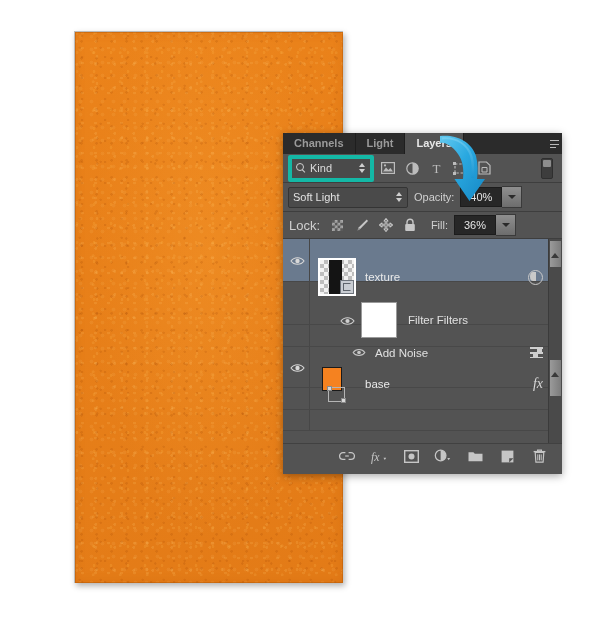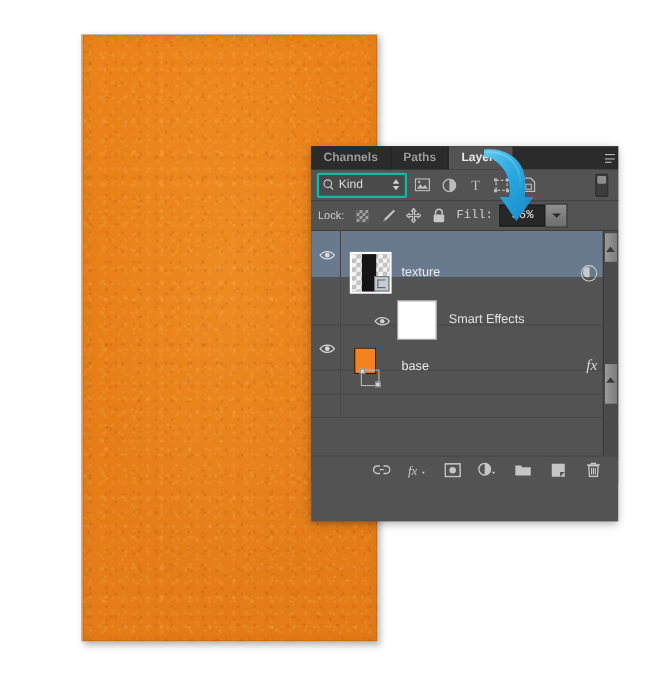--- a/index.html
+++ b/index.html
@@ -100,21 +100,21 @@
     height:28px;
     background:#535353;
     display:flex;align-items:center;
     padding:0 5px;
     gap:4px;
     border-bottom:1px solid #3e3e3e;
   }
   .kind-box{
     width:70px;height:19px;
     background:#4a4a4a;
-    border:2px solid #14b8a6;
+    border:4px solid #14b8a6;
     border-radius:2px;
     display:flex;align-items:center;
     padding:0 4px;
     gap:4px;
     cursor:pointer;
   }
   .kind-box .lbl{font-size:11px;color:#dcdcdc;flex:1;}
   .magnifier{width:10px;height:10px;position:relative;flex:0 0 auto;}
   .magnifier::before{
     content:"";position:absolute;left:0;top:0;width:6px;height:6px;
@@ -183,31 +183,31 @@
     content:"";border-left:4px solid transparent;border-right:4px solid transparent;
     border-top:4px solid #2a2a2a;
   }
 
   
   .lock-row{
     height:26px;background:#535353;
     display:flex;align-items:center;padding:0 6px;gap:9px;
     border-bottom:1px solid #3e3e3e;
   }
-  .lock-label{font-size:10px;color:#cfcfcf;margin-right:1px;}
+  .lock-label{font-size:13px;color:#cfcfcf;margin-right:1px;}
   .lockicon{width:15px;height:15px;display:flex;align-items:center;justify-content:center;cursor:pointer;}
   .checker{
     width:11px;height:11px;
     background:
       linear-gradient(45deg,#a8a8a8 25%,transparent 25%,transparent 75%,#a8a8a8 75%),
       linear-gradient(45deg,#a8a8a8 25%,#5a5a5a 25%,#5a5a5a 75%,#a8a8a8 75%);
     background-size:5.5px 5.5px;
     background-position:0 0,2.75px 2.75px;
   }
-  .fill-group{margin-left:auto;display:flex;align-items:center;gap:6px;padding-right:40px;font-family:Liberation Mono, monospace;}
+  .fill-group{margin-left:auto;display:flex;align-items:center;gap:6px;padding-right:40px;}
 
   
   .layerlist{
     position:relative;
     background:#535353;
     height:204px;
     overflow:hidden;
   }
   .lrow{
     display:flex;align-items:center;
@@ -344,21 +344,21 @@
 <div id="artboard">
   <div class="glow"></div>
   <div class="noise"></div>
   <div class="innerstroke"></div>
 </div>
 
 <div id="ps-panel">
 
   <div class="tabstrip">
     <div class="tab">Channels</div>
-    <div class="tab">Paths</div>
+    <div class="tab">Light</div>
     <div class="tab active">Layers</div>
     <div class="panel-menu">
       <i></i>
         <i></i>
         <i></i>
     </div>
   </div>
 
   <div class="filter-row">
     <div class="kind-box">
@@ -401,20 +401,31 @@
     <div class="ficon">
       <svg width="13" height="14" viewBox="0 0 13 14">
         <path d="M1 1 H8.5 L12 4.4 V13 H1 Z" fill="none" stroke="#bcbcbc" stroke-width="1.2"></path>
         <path d="M4 6.5 h5 v4.5 h-5 z" fill="none" stroke="#bcbcbc" stroke-width="1"></path>
       </svg>
     </div>
 
     <div class="toggle-pill"></div>
   </div>
 
+  <div class="blend-row">
+    <div class="blend-select">
+      <span class="lbl">Soft Light</span>
+      <span class="updown"></span>
+    </div>
+    <span class="fieldlabel">Opacity:</span>
+    <div class="numwrap">
+      <div class="numfield">40%</div>
+      <div class="numarrow"></div>
+    </div>
+  </div>
 
   <div class="lock-row">
     <span class="lock-label">Lock:</span>
 
     <span class="lockicon">
       <span class="checker"></span>
     </span>
 
     <span class="lockicon">
       <svg width="14" height="14" viewBox="0 0 14 14">
@@ -471,25 +482,46 @@
     <div class="lrow" style="height:42px">
       <div class="eyecol"></div>
       <div class="lrow-main indent-1" style="padding-left:30px">
         <span class="eye sub-eye">
           <svg width="15" height="10" viewBox="0 0 15 10">
             <path d="M1 5 C4 0.6 11 0.6 14 5 C11 9.4 4 9.4 1 5 Z" fill="none" stroke="#cfcfcf" stroke-width="1.1"></path>
             <circle cx="7.5" cy="5" r="2.1" fill="#cfcfcf"></circle>
           </svg>
         </span>
         <span class="thumb-white"></span>
-        <span class="lname sub">Smart Effects</span>
+        <span class="lname sub">Filter Filters</span>
       </div>
     </div>
 
 
+    <div class="lrow" style="height:21px">
+      <div class="eyecol"></div>
+      <div class="lrow-main" style="padding-left:42px">
+        <span class="eye sub-eye">
+          <svg width="14" height="9" viewBox="0 0 15 10">
+            <path d="M1 5 C4 0.6 11 0.6 14 5 C11 9.4 4 9.4 1 5 Z" fill="none" stroke="#c6c6c6" stroke-width="1.2"></path>
+            <circle cx="7.5" cy="5" r="2" fill="#c6c6c6"></circle>
+          </svg>
+        </span>
+        <span class="lname sub" style="padding-left:2px">Add Noise</span>
+        <span class="rowright">
+          <span class="filtericon">
+            <i></i>
+              <i></i>
+              <i></i>
+              <span class="knob k1"></span>
+              <span class="knob k2"></span>
+          </span>
+        </span>
+      </div>
+    </div>
 
     <div class="lrow" style="height:40px">
       <div class="eyecol">
         <span class="eye">
           <svg width="15" height="10" viewBox="0 0 15 10">
             <path d="M1 5 C4 0.6 11 0.6 14 5 C11 9.4 4 9.4 1 5 Z" fill="none" stroke="#d8d8d8" stroke-width="1.1"></path>
             <circle cx="7.5" cy="5" r="2.2" fill="#d8d8d8"></circle>
           </svg>
         </span>
       </div>

